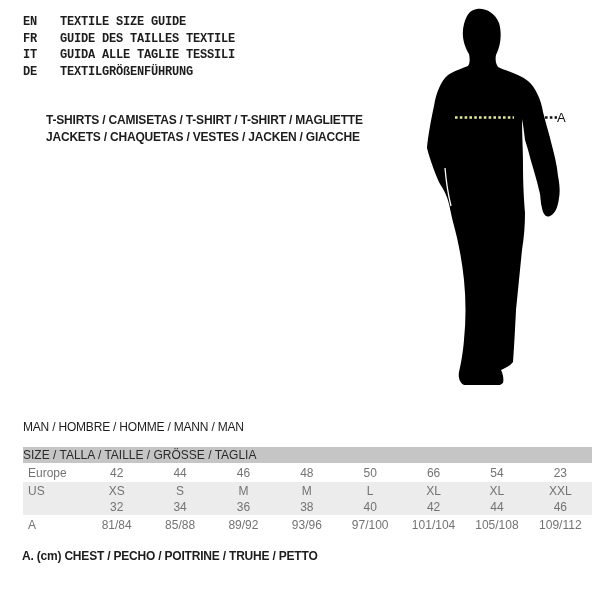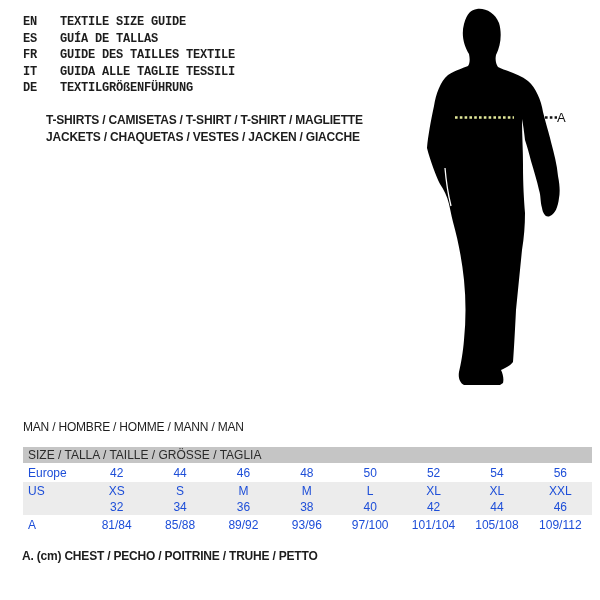--- a/index.html
+++ b/index.html
@@ -25,28 +25,28 @@
 
   
   .figure-svg { position: absolute; left: 0; top: 0; }
   .a-label { position: absolute; left: 557px; top: 110px; font-size: 13px; font-weight: 400; color: #111; }
 
   
   .man-header { position: absolute; left: 23px; top: 420px; font-size: 12px; font-weight: 400; letter-spacing: -0.2px; white-space: nowrap; }
 
   
   .size-table { position: absolute; left: 23px; top: 447px; width: 569px; font-size: 12px; }
-  .thead { height: 16px; line-height: 16px; background: #c5c5c5; padding-left: 5px; color: #2b2b2b; font-weight: 400; }
+  .thead { height: 16px; line-height: 16px; background: #c5c5c5; color: #2b2b2b; font-weight: 400; }
   .trow { display: grid; grid-template-columns: 62px repeat(8, 1fr); align-items: center; }
   .r-europe { height: 19px; }
   .r-us { height: 17px; }
   .r-num { height: 16px; }
   .r-a { height: 19px; }
   .band { background: #ececec; }
-  .cell { text-align: center; color: #1d4ed8; }
+  .cell { text-align: center; color: #737373; }
   .cell.rowlabel { text-align: left; padding-left: 5px; }
 
   
   .footer-note { position: absolute; left: 22px; top: 549px; font-size: 12px; font-weight: 700; letter-spacing: -0.2px; white-space: nowrap; }
 </style>
 </head>
 <body>
 
 <div class="canvas">
 
@@ -92,23 +92,20 @@
     <line x1="455" y1="117.5" x2="514" y2="117.5" stroke-width="2.6" stroke-dasharray="2.6 2.2" stroke="#e4ea9b"></line>
     <line x1="545" y1="117.5" x2="557" y2="117.5" stroke-width="2.4" stroke-dasharray="2.6 2.2" stroke="#111111"></line>
   </svg>
   <span class="a-label">A</span>
 
   <div class="langs">
     <div class="lang-row">
       <span class="lang-code">EN</span><span>TEXTILE SIZE GUIDE</span>
     </div>
     <div class="lang-row">
-      <span class="lang-code">ES</span><span>GUÍA DE TALLAS</span>
-    </div>
-    <div class="lang-row">
       <span class="lang-code">FR</span><span>GUIDE DES TAILLES TEXTILE</span>
     </div>
     <div class="lang-row">
       <span class="lang-code">IT</span><span>GUIDA ALLE TAGLIE TESSILI</span>
     </div>
     <div class="lang-row">
       <span class="lang-code">DE</span><span>TEXTILGRÖßENFÜHRUNG</span>
     </div>
   </div>
 
@@ -122,23 +119,23 @@
   <div class="size-table">
     <div class="thead">SIZE / TALLA / TAILLE / GRÖSSE / TAGLIA</div>
 
     <div class="trow r-europe">
       <div class="cell rowlabel">Europe</div>
       <div class="cell">42</div>
       <div class="cell">44</div>
       <div class="cell">46</div>
       <div class="cell">48</div>
       <div class="cell">50</div>
-      <div class="cell">52</div>
+      <div class="cell">66</div>
       <div class="cell">54</div>
-      <div class="cell">56</div>
+      <div class="cell">23</div>
     </div>
 
     <div class="band">
       <div class="trow r-us">
         <div class="cell rowlabel">US</div>
         <div class="cell">XS</div>
         <div class="cell">S</div>
         <div class="cell">M</div>
         <div class="cell">M</div>
         <div class="cell">L</div>

